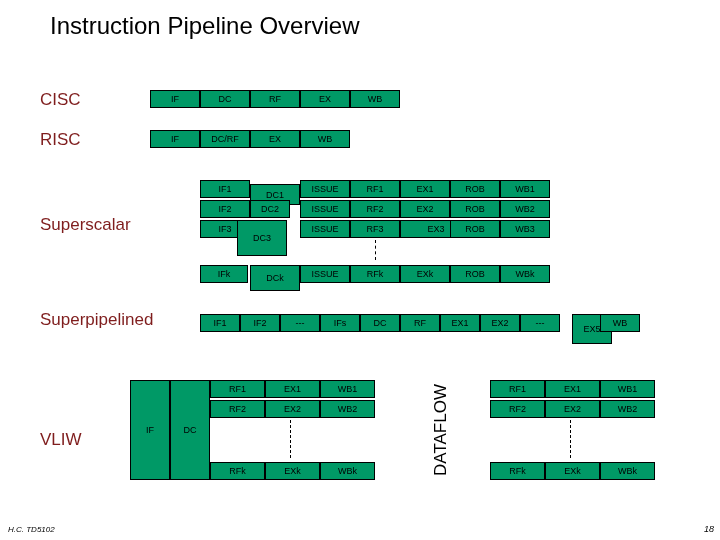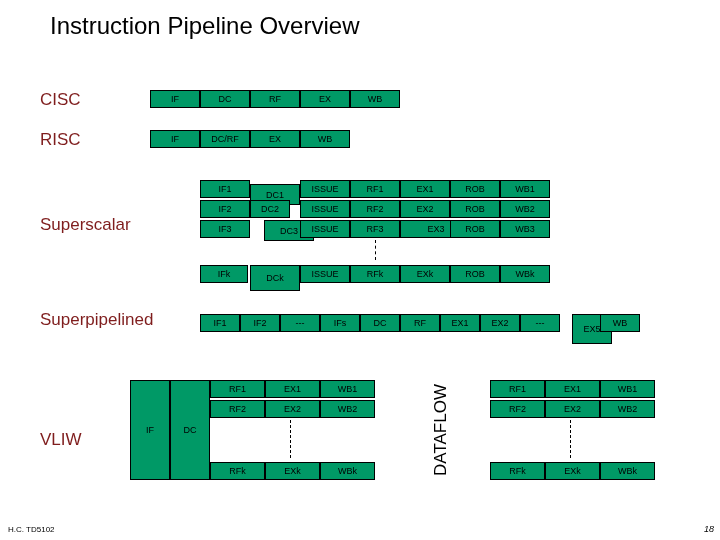--- a/index.html
+++ b/index.html
@@ -42,20 +42,21 @@
     position: absolute;
     font-size: 17px;
     transform: rotate(-90deg);
     transform-origin: center;
   }
   .footer-left {
     position: absolute;
     left: 8px;
     bottom: 6px;
     font-size: 8px;
+    font-style: italic;
   }
   .footer-right {
     position: absolute;
     right: 6px;
     bottom: 6px;
     font-size: 9px;
     font-style: italic;
   }
 </style>
 </head>
@@ -88,21 +89,21 @@
 
 <div class="stage" style="left:200px;top:200px;width:50px;height:18px">IF2</div>
 <div class="stage" style="left:250px;top:200px;width:40px;height:18px">DC2</div>
 <div class="stage" style="left:300px;top:200px;width:50px;height:18px">ISSUE</div>
 <div class="stage" style="left:350px;top:200px;width:50px;height:18px">RF2</div>
 <div class="stage" style="left:400px;top:200px;width:50px;height:18px">EX2</div>
 <div class="stage" style="left:450px;top:200px;width:50px;height:18px">ROB</div>
 <div class="stage" style="left:500px;top:200px;width:50px;height:18px">WB2</div>
 
 <div class="stage" style="left:200px;top:220px;width:50px;height:18px">IF3</div>
-<div class="stage" style="left:264px;top:220px;width:50px;height:21px">DC3</div>
+<div class="stage" style="left:237px;top:220px;width:50px;height:36px">DC3</div>
 <div class="stage" style="left:300px;top:220px;width:50px;height:18px">ISSUE</div>
 <div class="stage" style="left:350px;top:220px;width:50px;height:18px">RF3</div>
 <div class="stage" style="left:400px;top:220px;width:72px;height:18px">EX3</div>
 <div class="stage" style="left:450px;top:220px;width:50px;height:18px">ROB</div>
 <div class="stage" style="left:500px;top:220px;width:50px;height:18px">WB3</div>
 <div class="vdots" style="left:375px;top:240px;height:20px"></div>
 
 <div class="stage" style="left:200px;top:265px;width:48px;height:18px">IFk</div>
 <div class="stage" style="left:250px;top:265px;width:50px;height:26px">DCk</div>
 <div class="stage" style="left:300px;top:265px;width:50px;height:18px">ISSUE</div>

